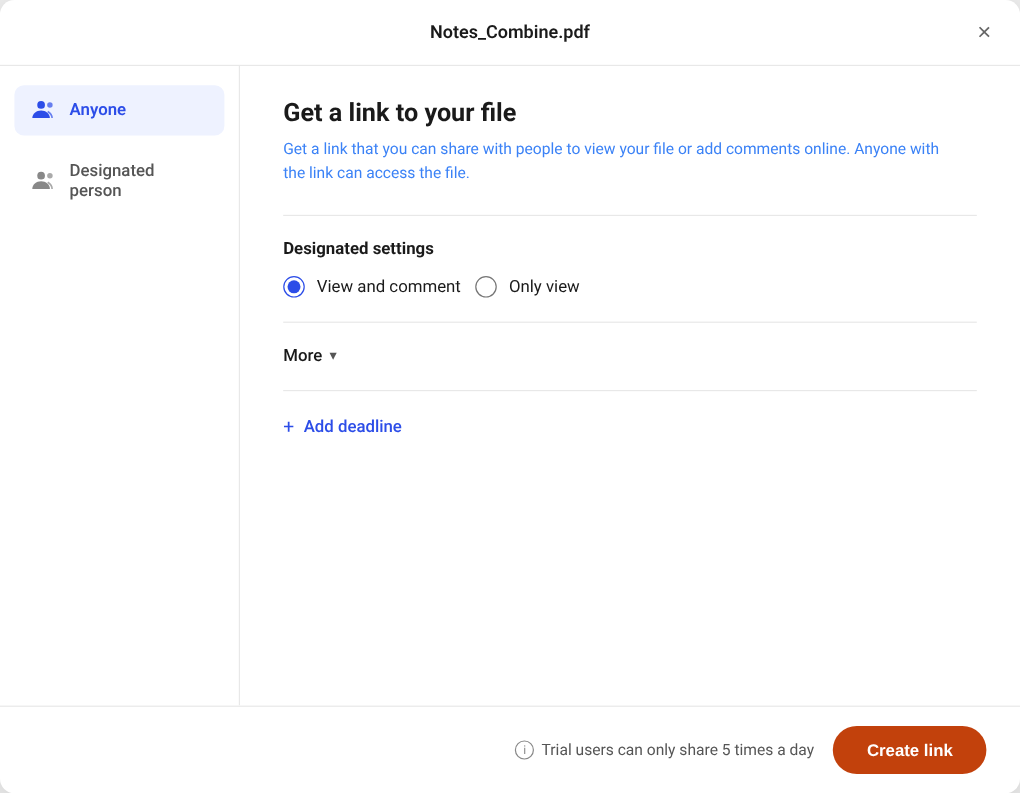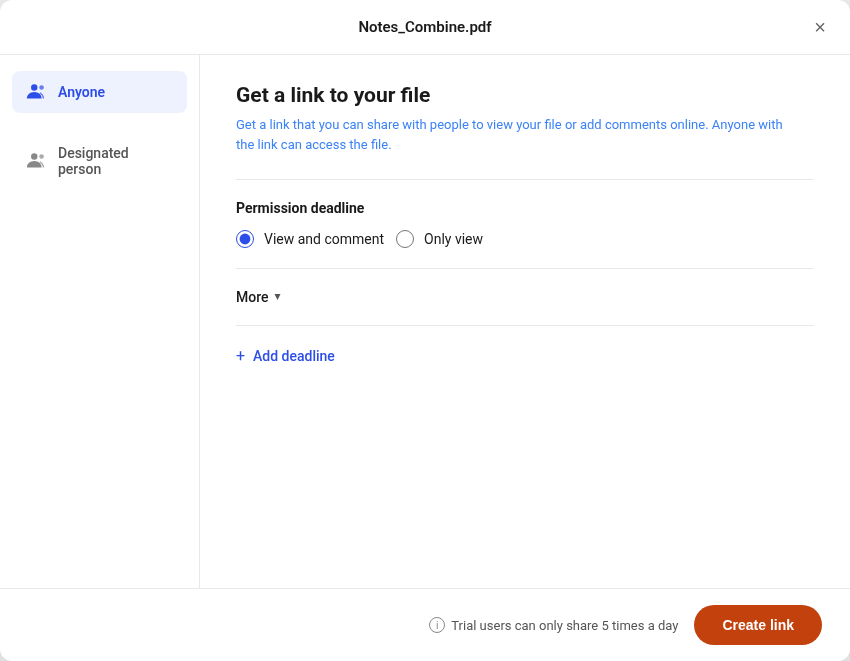--- a/index.html
+++ b/index.html
@@ -62,21 +62,21 @@
       border-right: 1px solid #e8e8e8;
       flex-shrink: 0;
     }
     .sidebar-item {
       display: flex;
       align-items: center;
       gap: 10px;
       padding: 10px 14px;
       border-radius: 8px;
       cursor: pointer;
-      margin-bottom: 22px;
+      margin-bottom: 12px;
     }
     .sidebar-item.active {
       background: #eef2ff;
     }
     .sidebar-item .item-label {
       font-size: 14px;
       font-weight: 500;
     }
     .sidebar-item.active .item-label {
       color: #2c4de8;
@@ -252,21 +252,21 @@
     <div class="content">
 
       <div>
         <div class="section-title">Get a link to your file</div>
         <div class="section-desc">Get a link that you can share with people to view your file or add comments online. Anyone with the link can access the file.</div>
       </div>
 
       <hr class="divider">
 
       <div>
-        <div class="permission-title">Permission deadline</div>
+        <div class="permission-title">Designated settings</div>
         <div class="radio-group">
           <label class="radio-label">
             <input type="radio" class="radio-input" name="permission" checked="" style="">
             <span>View and comment</span>
           </label>
           <label class="radio-label">
             <input type="radio" class="radio-input" name="permission" style="">
             <span>Only view</span>
           </label>
         </div>

